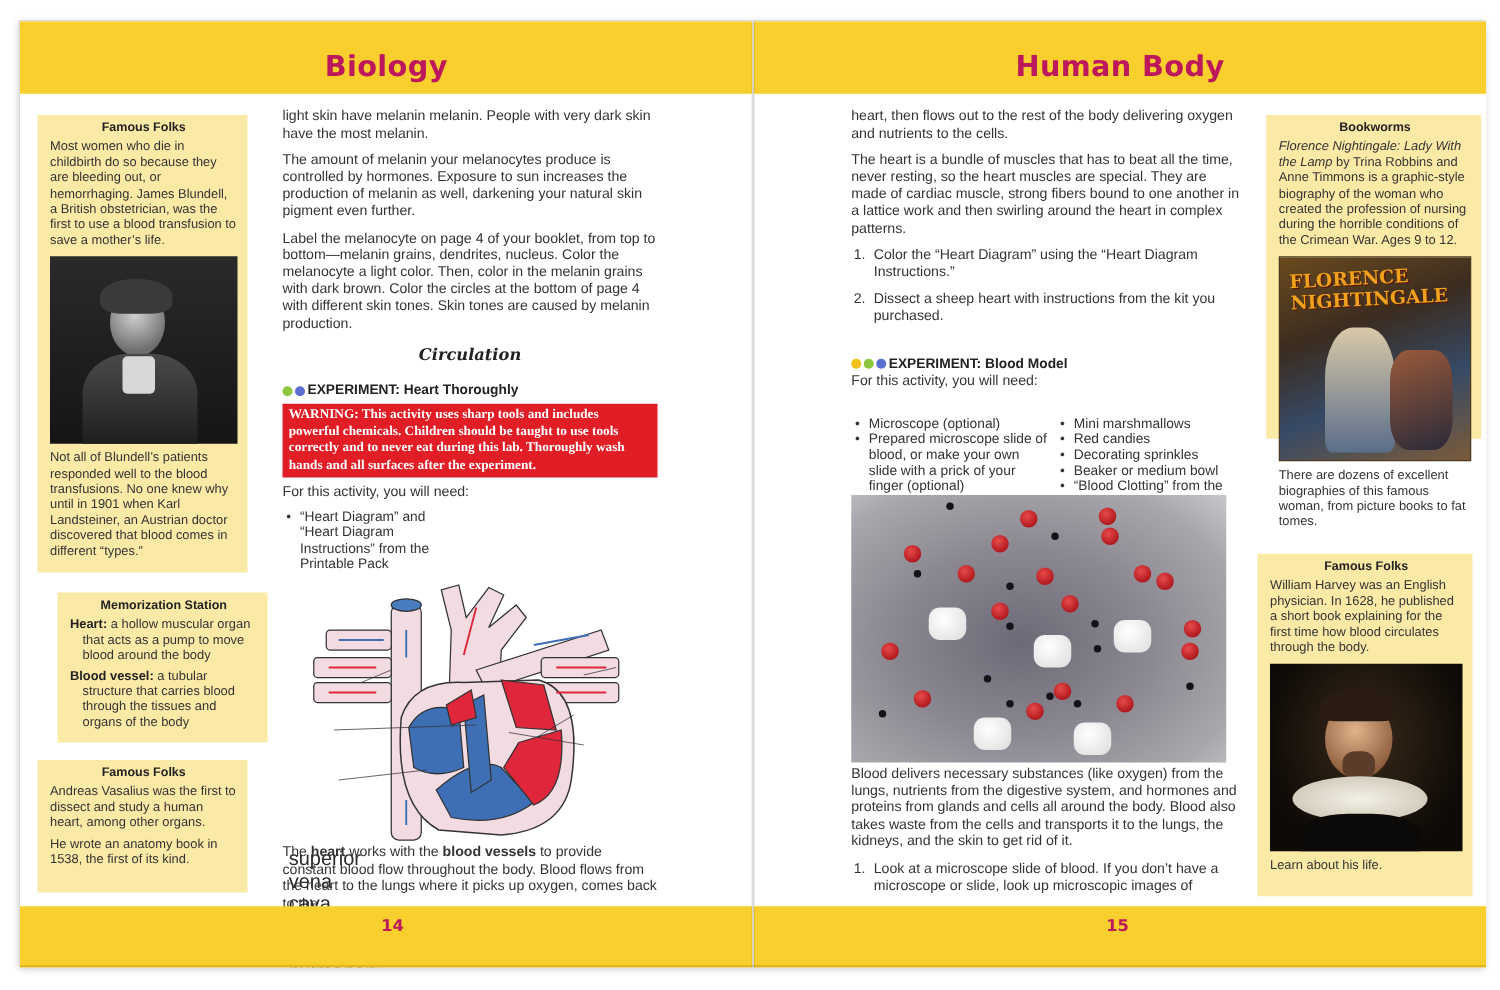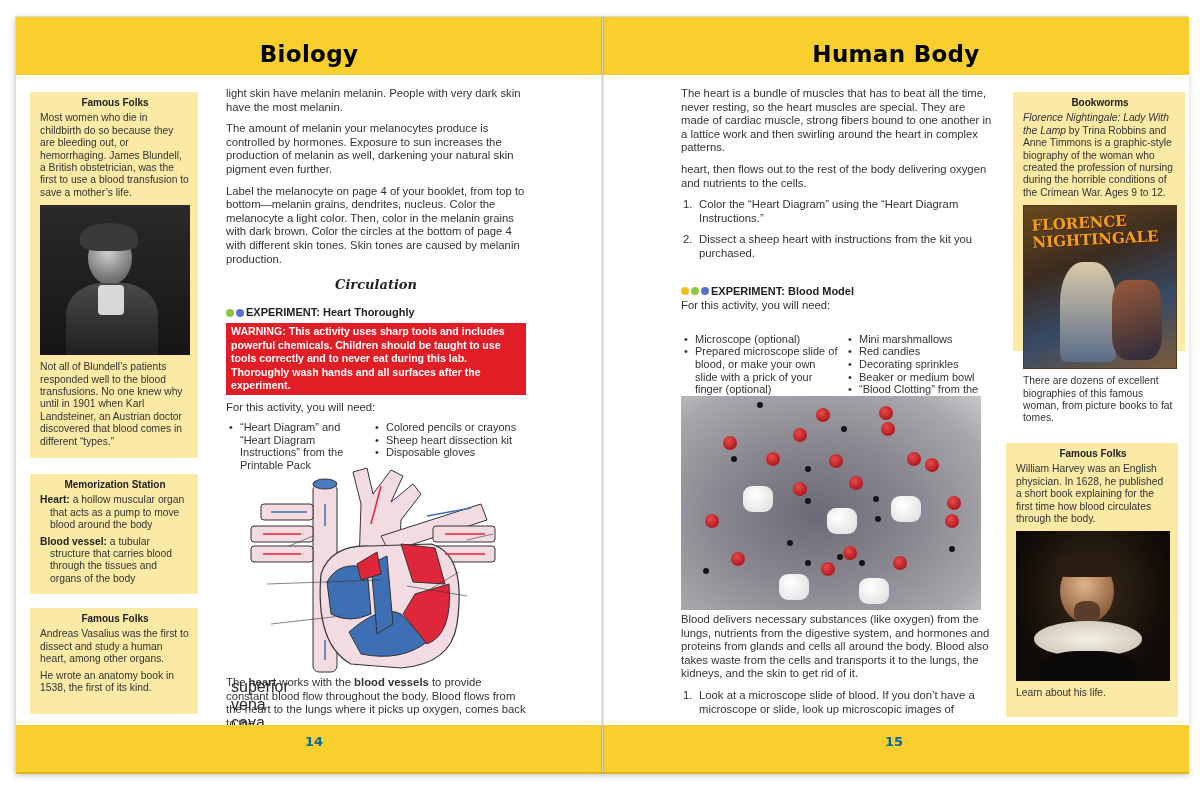--- a/index.html
+++ b/index.html
@@ -8,42 +8,42 @@
 
   .spread { position: absolute; left: 15px; top: 16px; width: 1173px; height: 757px; background: #fff;
     box-shadow: 0 2px 6px rgba(0,0,0,0.25); border: 1px solid #d8d8d8; }
   .page { position: absolute; top: 0; height: 757px; background: #fff; overflow: hidden; }
   .page.left { left: 0; width: 586px; }
   .page.right { left: 587px; width: 586px; }
   .gutter { position: absolute; left: 585px; top: 0; width: 3px; height: 757px;
     background: linear-gradient(to right, rgba(0,0,0,0.05), rgba(0,0,0,0.18), rgba(0,0,0,0.05)); z-index: 5; }
 
   .header-band { position: absolute; left: 0; top: 0; width: 100%; height: 58px; background: #f8cf2d; }
-  .header-title { position: absolute; left: 0; width: 100%; top: 24px; text-align: center; color: #000000;
+  .header-title { position: absolute; left: 0; width: 100%; top: 24px; text-align: center; color: #be185d;
     font-family: "DejaVu Sans", sans-serif; font-weight: bold; font-size: 23px; letter-spacing: 0.3px; }
   .footer-band { position: absolute; left: 0; bottom: 0; width: 100%; height: 49px; background: #f8cf2d;
     border-bottom: 2px solid #e2b51c; }
-  .page-num { position: absolute; top: 9px; color: #0369a1; font-weight: bold; font-size: 13px;
+  .page-num { position: absolute; top: 9px; color: #be185d; font-weight: bold; font-size: 13px;
     font-family: "DejaVu Sans", sans-serif; }
 
   .sidebar-box { position: absolute; background: #fbe9a6; padding: 5px 8px 8px 10px; font-size: 10.3px; line-height: 12.4px; color: #333; }
   .sidebar-box h4 { text-align: center; font-size: 10px; font-weight: bold; margin-bottom: 3px; color: #222; }
   .sidebar-box p { margin-bottom: 4px; }
   .term { padding-left: 10px; text-indent: -10px; margin-bottom: 4px; }
   .term b { color: #222; }
 
   .portrait { background: #1e1e1e; margin: 6px 0 6px 0; position: relative; overflow: hidden; }
   .portrait .face { position: absolute; border-radius: 50%; }
 
   .col { position: absolute; font-size: 11.3px; line-height: 13.6px; color: #333; }
   .col p { margin-bottom: 8px; }
   .subhead { text-align: center; font-family: "DejaVu Serif", serif; font-style: italic; font-weight: bold; font-size: 13px; color: #222; margin: 12px 0 14px; }
   .exp-title { font-weight: bold; font-size: 11px; color: #222; display: flex; align-items: center; gap: 2px; margin-bottom: 4px; }
   .dot { width: 8px; height: 8px; border-radius: 50%; display: inline-block; }
-  .warning { background: #e11d25; color: #fff; font-weight: bold; font-size: 10.6px; line-height: 13.4px; padding: 2px 4px 3px 5px; margin-bottom: 6px; }
+  .warning { background: #e11d25; color: #fff; font-weight: bold; font-size: 10.6px; line-height: 13.4px; padding: 2px 4px 3px 5px; margin-bottom: 6px; font-family: Liberation Serif, serif; }
 
   .two-col { display: flex; gap: 6px; margin-top: 6px; }
   .two-col ul { list-style: none; flex: 1; }
   .two-col li { position: relative; padding-left: 14px; font-size: 11px; line-height: 12.6px; }
   .two-col li::before { content: "•"; position: absolute; left: 3px; top: 0; }
 
   ol.steps { list-style: none; }
   ol.steps li { position: relative; padding-left: 18px; margin-bottom: 8px; }
   ol.steps li span.num { position: absolute; left: 2px; top: 0; }
 
@@ -70,21 +70,21 @@
       <p>Most women who die in childbirth do so because they are bleeding out, or hemorrhaging. James Blundell, a British obstetrician, was the first to use a blood transfusion to save a mother’s life.</p>
       <div class="portrait" style="height:150px; background: linear-gradient(180deg,#2a2a2a,#151515);">
         <div class="face" style="left:48px; top:26px; width:44px; height:54px; background: radial-gradient(circle at 45% 40%, #cfcfcf, #6e6e6e 70%);"></div>
         <div class="face" style="left:40px; top:18px; width:58px; height:28px; border-radius:50% 50% 30% 30%; background:#3a3a3a;"></div>
         <div class="face" style="left:26px; top:78px; width:92px; height:80px; border-radius:40% 40% 0 0; background: linear-gradient(180deg,#4a4a4a,#1a1a1a);"></div>
         <div class="face" style="left:58px; top:80px; width:26px; height:30px; border-radius:4px; background:#d8d8d8;"></div>
       </div>
       <p>Not all of Blundell’s patients responded well to the blood transfusions. No one knew why until in 1901 when Karl Landsteiner, an Austrian doctor discovered that blood comes in different “types.”</p>
     </div>
 
-    <div class="sidebar-box" style="left:14px; top:457px; width:168px; height:120px;">
+    <div class="sidebar-box" style="left:30px; top:457px; width:168px; height:120px;">
       <h4>Memorization Station</h4>
       <p class="term"><b>Heart:</b><span> a hollow muscular organ that acts as a pump to move blood around the body</span></p>
       <p class="term"><b>Blood vessel:</b><span> a tubular structure that carries blood through the tissues and organs of the body</span></p>
     </div>
 
     <div class="sidebar-box" style="left:14px; top:591px; width:168px; height:106px;">
       <h4>Famous Folks</h4>
       <p>Andreas Vasalius was the first to dissect and study a human heart, among other organs.</p>
       <p>He wrote an anatomy book in 1538, the first of its kind.</p>
     </div>
@@ -98,25 +98,20 @@
       <div class="exp-title">
         <span class="dot" style="background:#8dc63f;"></span>
         <span class="dot" style="background:#5b6fd1;"></span>
         <span>EXPERIMENT: Heart Thoroughly</span>
       </div>
       <div class="warning">WARNING: This activity uses sharp tools and includes powerful chemicals. Children should be taught to use tools correctly and to never eat during this lab. Thoroughly wash hands and all surfaces after the experiment.</div>
       <p style="margin-bottom:2px;">For this activity, you will need:</p>
       <div class="two-col">
         <ul style="flex:0 0 140px;">
           <li>“Heart Diagram” and “Heart Diagram Instructions” from the Printable Pack</li>
-        </ul>
-        <ul>
-          <li>Colored pencils or crayons</li>
-          <li>Sheep heart dissection kit</li>
-          <li>Disposable gloves</li>
         </ul>
       </div>
     </div>
 
     <div style="position:absolute; left:215px; top:447px; width:290px; height:210px;">
       <svg width="290" height="210" viewBox="0 0 290 210">
 
         <rect x="82" y="20" width="24" height="188" rx="6" fill="#f3dbe2" stroke="#333" stroke-width="1"></rect>
         <ellipse cx="94" cy="20" rx="12" ry="5" fill="#4a7cc0" stroke="#333" stroke-width="1"></ellipse>
 
@@ -184,22 +179,22 @@
   </div>
 
   <div class="gutter"></div>
 
   <div class="page right">
     <div class="header-band">
       <div class="header-title">Human Body</div>
     </div>
 
     <div class="col" style="left:78px; top:70px; width:315px;">
+      <p>heart, then flows out to the rest of the body delivering oxygen and nutrients to the cells.</p>
       <p>The heart is a bundle of muscles that has to beat all the time, never resting, so the heart muscles are special. They are made of cardiac muscle, strong fibers bound to one another in a lattice work and then swirling around the heart in complex patterns.</p>
-      <p>heart, then flows out to the rest of the body delivering oxygen and nutrients to the cells.</p>
       <ol class="steps">
         <li><span class="num">1.</span><span>Color the “Heart Diagram” using the “Heart Diagram Instructions.”</span></li>
         <li><span class="num">2.</span><span>Dissect a sheep heart with instructions from the kit you purchased.</span></li>
       </ol>
       <div style="height:16px;"></div>
       <div class="exp-title" style="margin-bottom:1px;">
         <span class="dot" style="background:#f2c21b;"></span>
         <span class="dot" style="background:#8dc63f;"></span>
         <span class="dot" style="background:#5b6fd1;"></span>
         <span>EXPERIMENT: Blood Model</span>

